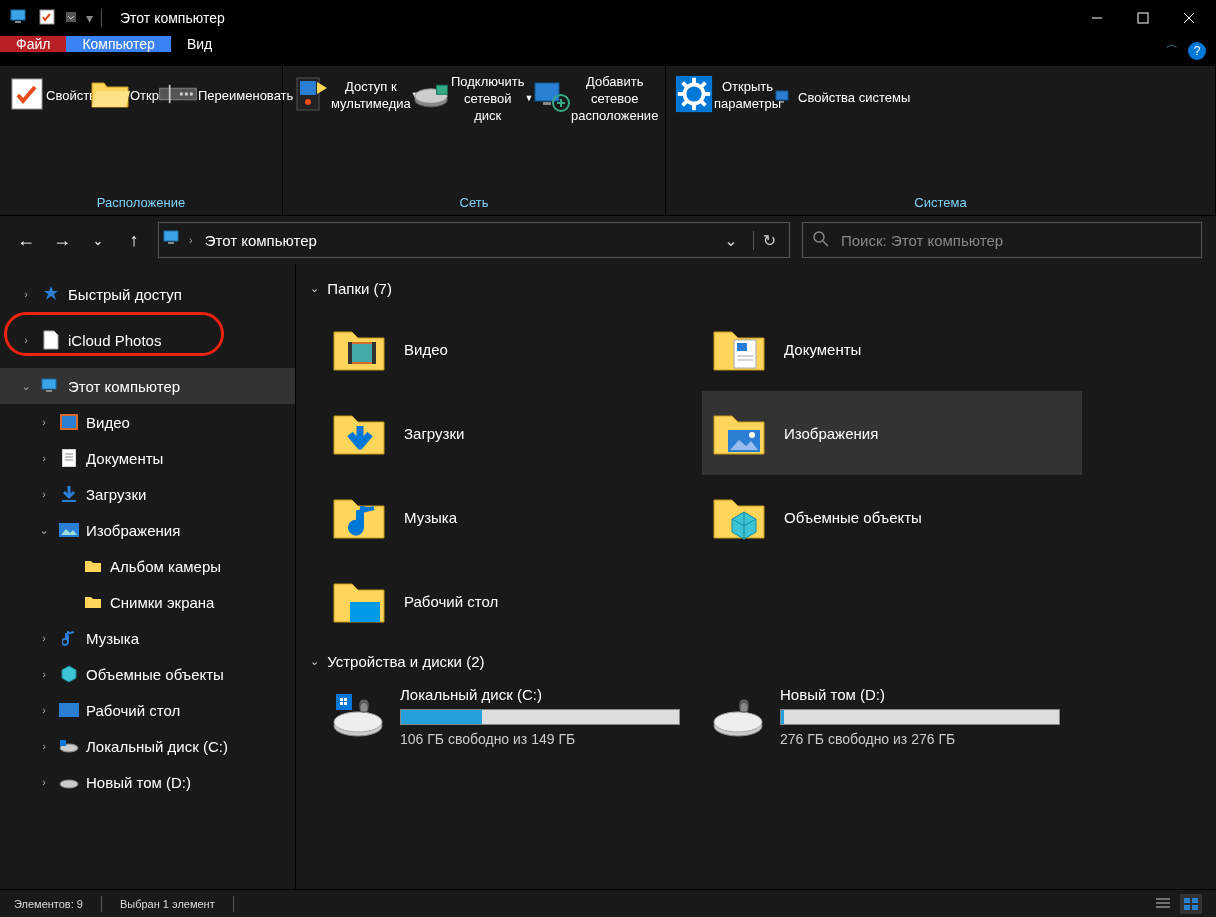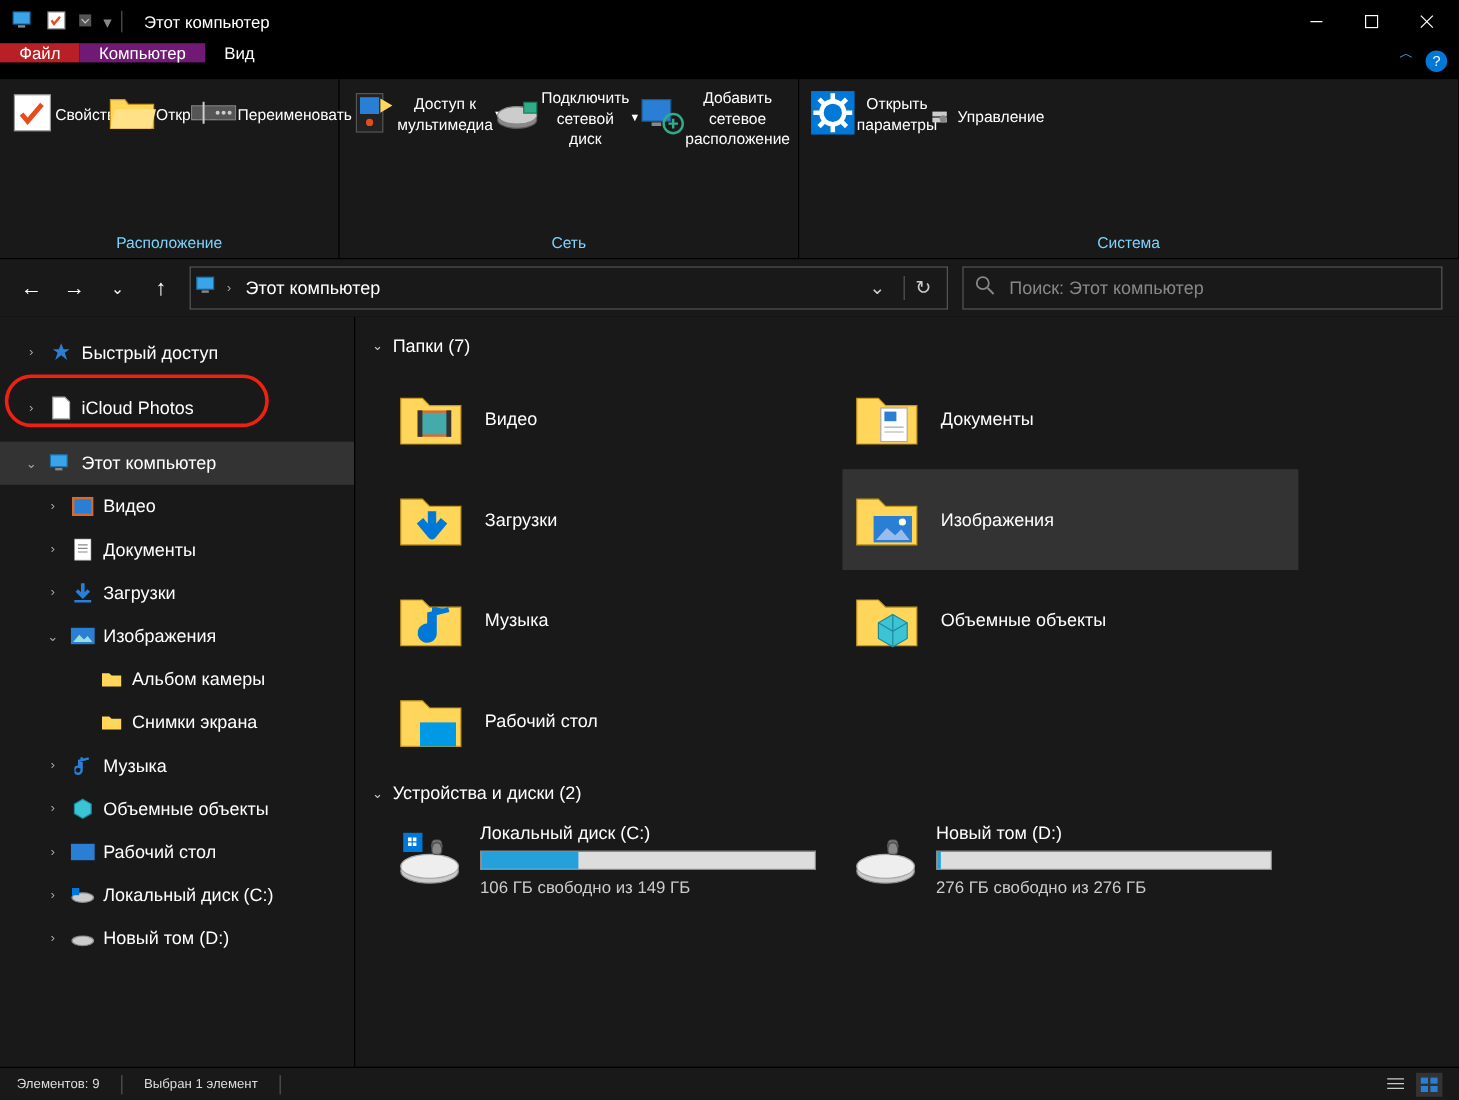--- a/index.html
+++ b/index.html
@@ -10,21 +10,21 @@
 .titlebar .qat{display:flex;align-items:center;gap:8px;padding-left:6px}
 .titlebar .sep{width:1px;height:18px;background:#555;margin:0 8px}
 .titlebar .title{margin-left:10px}
 .titlebar .winctrl{margin-left:auto;display:flex}
 .titlebar .winbtn{width:46px;height:32px;display:flex;align-items:center;justify-content:center;font-size:14px;cursor:pointer}
 
 
 .ribbontabs{height:30px;background:#000;display:flex;align-items:flex-start;border-bottom:1px solid #000}
 .ribbontabs .tab{padding:0 16px;display:flex;align-items:center;font-size:14px;cursor:pointer}
 .ribbontabs .tab.file{background:#b92025;color:#fff}
-.ribbontabs .tab.active{background:#701a75}
+.ribbontabs .tab.active{background:#3b82f6}
 .ribbontabs .spacer{flex:1}
 .ribbontabs .chev{padding:0 10px;display:flex;align-items:center;color:#50a7e0;font-size:12px}
 .ribbontabs .help{width:18px;height:18px;border-radius:50%;background:#0078d7;color:#fff;display:flex;align-items:center;justify-content:center;font-size:12px;margin-right:10px;margin-top:6px}
 
 
 .ribbon{height:150px;background:#191919;display:flex;border-bottom:1px solid #000}
 .ribbon .group{display:flex;flex-direction:column;border-right:1px solid #000;padding:4px 6px 2px;justify-content:space-between}
 .ribbon .grow{display:flex;align-items:flex-start}
 .ribbon .glabel{text-align:center;font-size:13px;color:#7dd3fc;padding:3px 0}
 .ribbon .btn{display:flex;flex-direction:row;align-items:center;justify-content:flex-start;width:82px;padding:4px 2px;text-align:center;font-size:13px;cursor:pointer;line-height:1.3}
@@ -236,26 +236,25 @@
                 <line x1="13" y1="29" x2="9" y2="33"></line>
               </g>
             </svg>
           </div>
         <span>Открыть параметры</span>
       </div>
       <div class="sysright">
         <div class="smallrow">
           <span class="smallicon">
               <svg width="16" height="16" viewBox="0 0 16 16">
-                <rect x="2" y="4" width="12" height="4" fill="#ccc"></rect>
-                <rect x="2" y="9" width="12" height="4" fill="#ccc"></rect>
-                <circle cx="11" cy="10" r="3" fill="#888"></circle>
+                <rect x="1" y="2" width="12" height="9" fill="#2a7fd4" stroke="#15588f"></rect>
+                <rect x="5" y="12" width="4" height="2" fill="#888"></rect>
               </svg>
             </span>
-          <span>Управление</span>
+          <span>Свойства системы</span>
         </div>
       </div>
     </div>
     <div class="glabel">Система</div>
   </div>
 </div>
 
 <div class="navrow">
   <div class="navbtn">←</div>
   <div class="navbtn">→</div>

